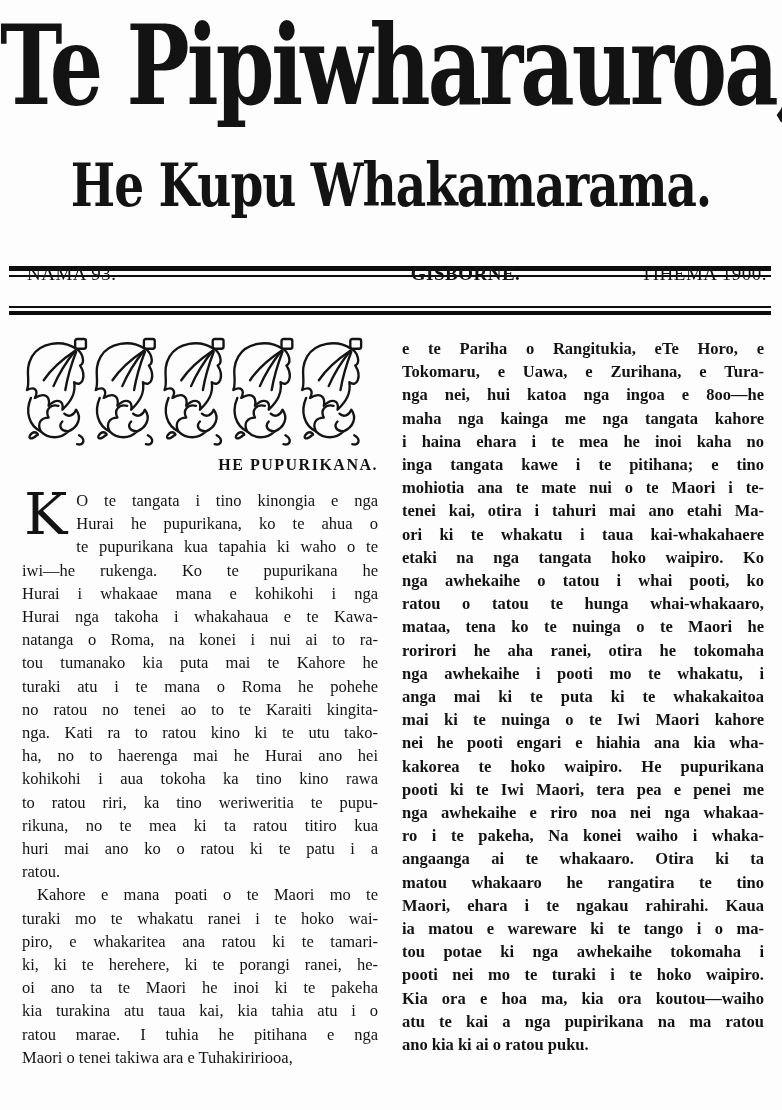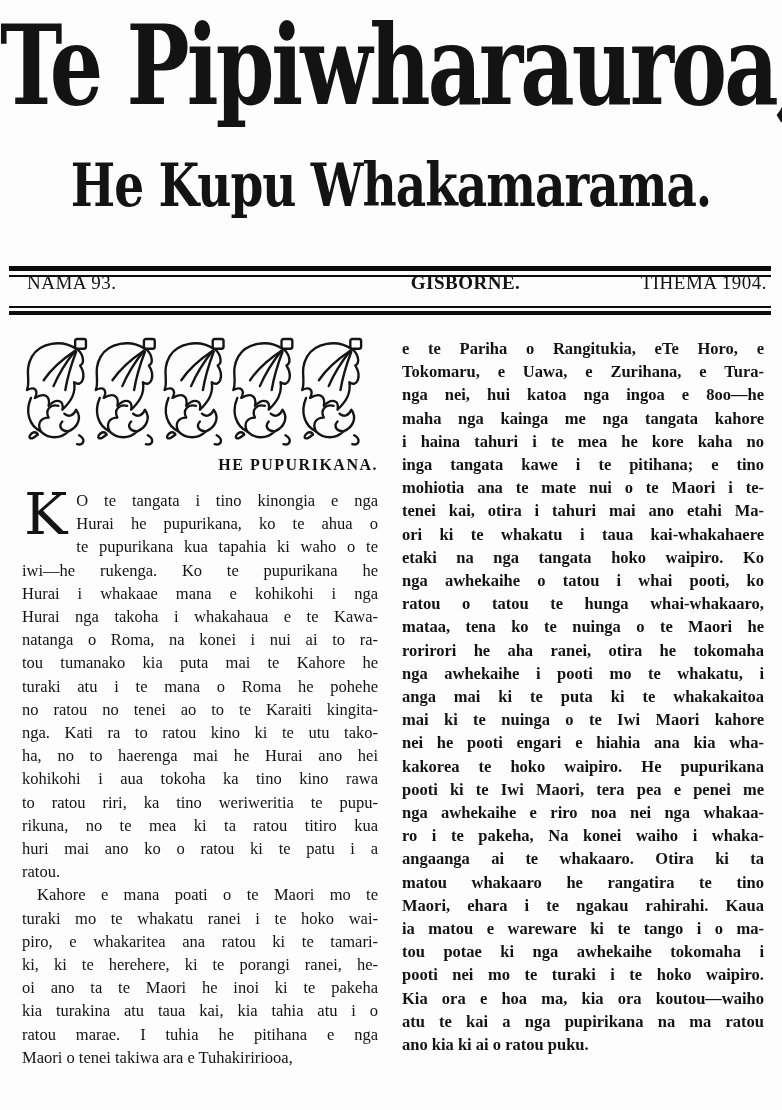--- a/index.html
+++ b/index.html
@@ -42,21 +42,21 @@
   }
 
   
   .rule { position: absolute; left: 9px; right: 11px; background: #0d0d0d; }
   .rule.t1 { top: 266px; height: 5px; }
   .rule.t2 { top: 275px; height: 2px; }
   .rule.b1 { top: 306px; height: 2px; }
   .rule.b2 { top: 311px; height: 4px; }
   .dateline {
     position: absolute;
-    top: 272px; left: 27px; right: 15px;
+    top: 263px; left: 27px; right: 15px;
     display: flex;
     align-items: baseline;
     font-size: 19px;
     letter-spacing: 0.5px;
   }
   .dateline span { flex: 1; white-space: nowrap; }
   .dateline .c { text-align: right; font-weight: bold; }
   .dateline .r { text-align: right; }
 
   
@@ -99,21 +99,21 @@
 
   <h1 class="masthead-title">Te Pipiwharauroa,</h1>
   <h2 class="masthead-subtitle">He Kupu Whakamarama.</h2>
 
   <div class="rule t1"></div>
   <div class="rule t2"></div>
 
   <div class="dateline">
     <span class="l">NAMA 93.</span>
     <span class="c">GISBORNE.</span>
-    <span class="r">TIHEMA 1904.</span>
+    <span class="r">TIHEMA 1900.</span>
   </div>
 
   <div class="rule b1"></div>
   <div class="rule b2"></div>
 
   <div class="col col-left">
 
     <svg class="ornament" width="346" height="114" viewBox="0 0 350 116" xmlns="http://www.w3.org/2000/svg">
       <defs>
         <g id="leafmotif" fill="none" stroke="#141414" stroke-width="2.4" stroke-linecap="round" stroke-linejoin="round">
@@ -172,21 +172,21 @@
       </div>
   </div>
 
   <div class="col col-right">
     <div>
         <div class="para">
           <div class="tline">e te Pariha o Rangitukia, eTe Horo, e</div>
           <div class="tline">Tokomaru, e Uawa, e Zurihana, e Tura-</div>
           <div class="tline">nga nei, hui katoa nga ingoa e 8oo—he</div>
           <div class="tline">maha nga kainga me nga tangata kahore</div>
-          <div class="tline">i haina tahuri i te mea he kore kaha no</div>
+          <div class="tline">i haina ehara i te mea he inoi kaha no</div>
           <div class="tline">inga tangata kawe i te pitihana; e tino</div>
           <div class="tline">mohiotia ana te mate nui o te Maori i te-</div>
           <div class="tline">tenei kai, otira i tahuri mai ano etahi Ma-</div>
           <div class="tline">ori ki te whakatu i taua kai-whakahaere</div>
           <div class="tline">etaki na nga tangata hoko waipiro. Ko</div>
           <div class="tline">nga awhekaihe o tatou i whai pooti, ko</div>
           <div class="tline">ratou o tatou te hunga whai-whakaaro,</div>
           <div class="tline">mataa, tena ko te nuinga o te Maori he</div>
           <div class="tline">rorirori he aha ranei, otira he tokomaha</div>
           <div class="tline">nga awhekaihe i pooti mo te whakatu, i</div>

